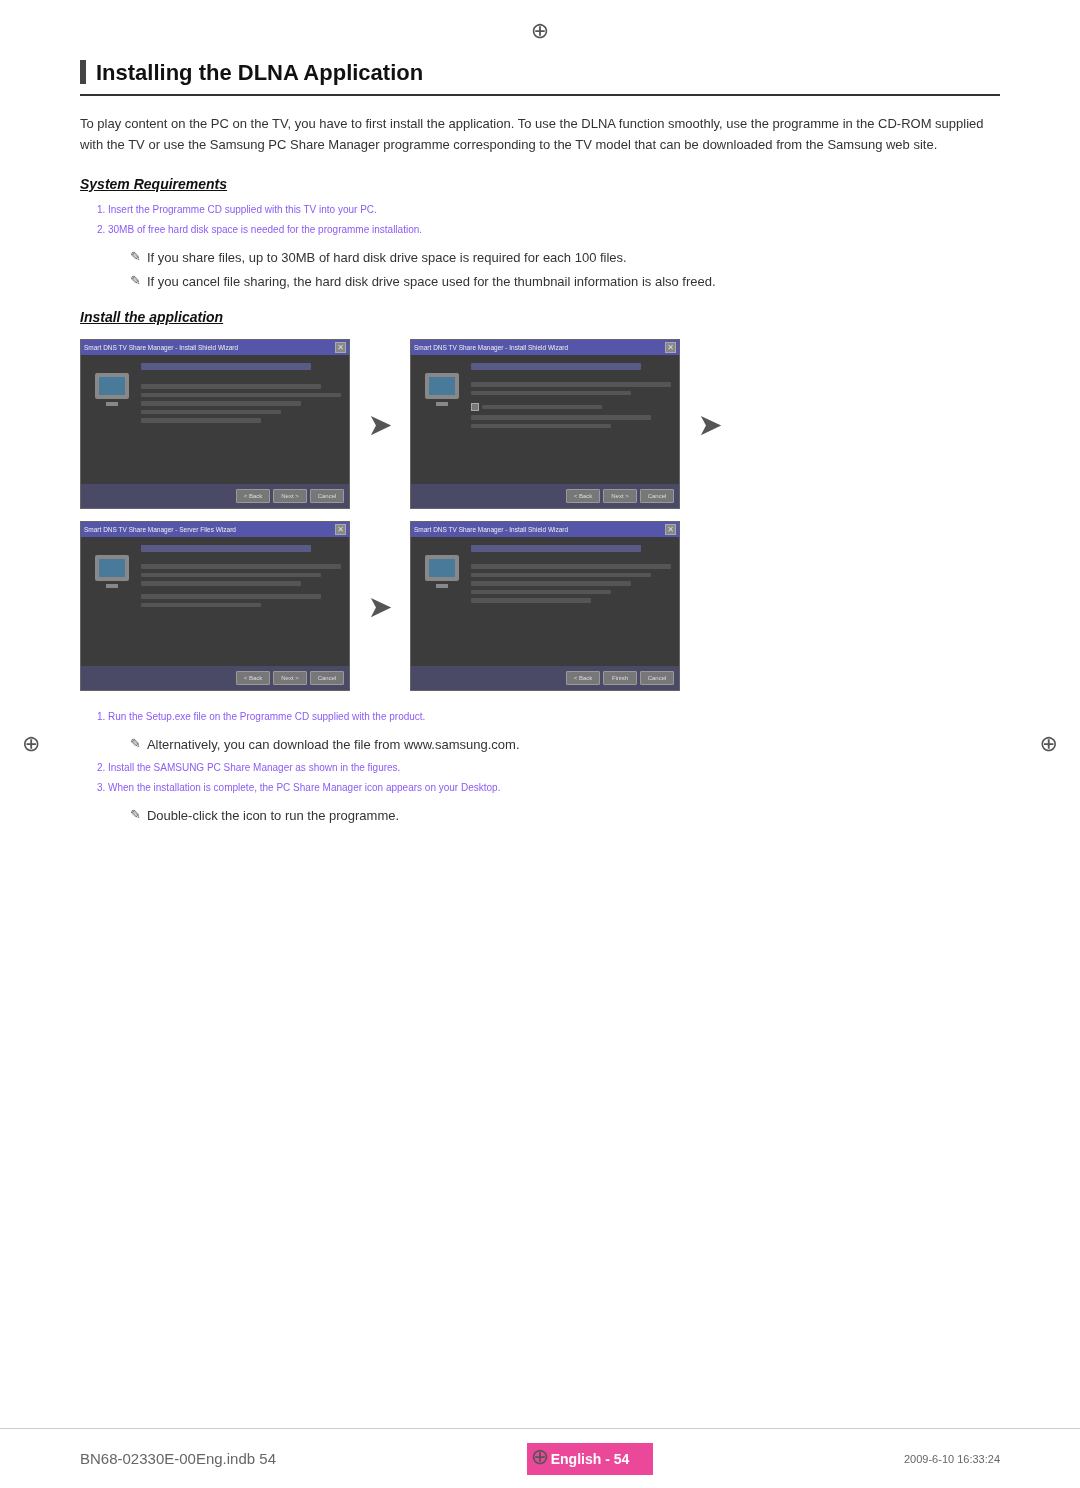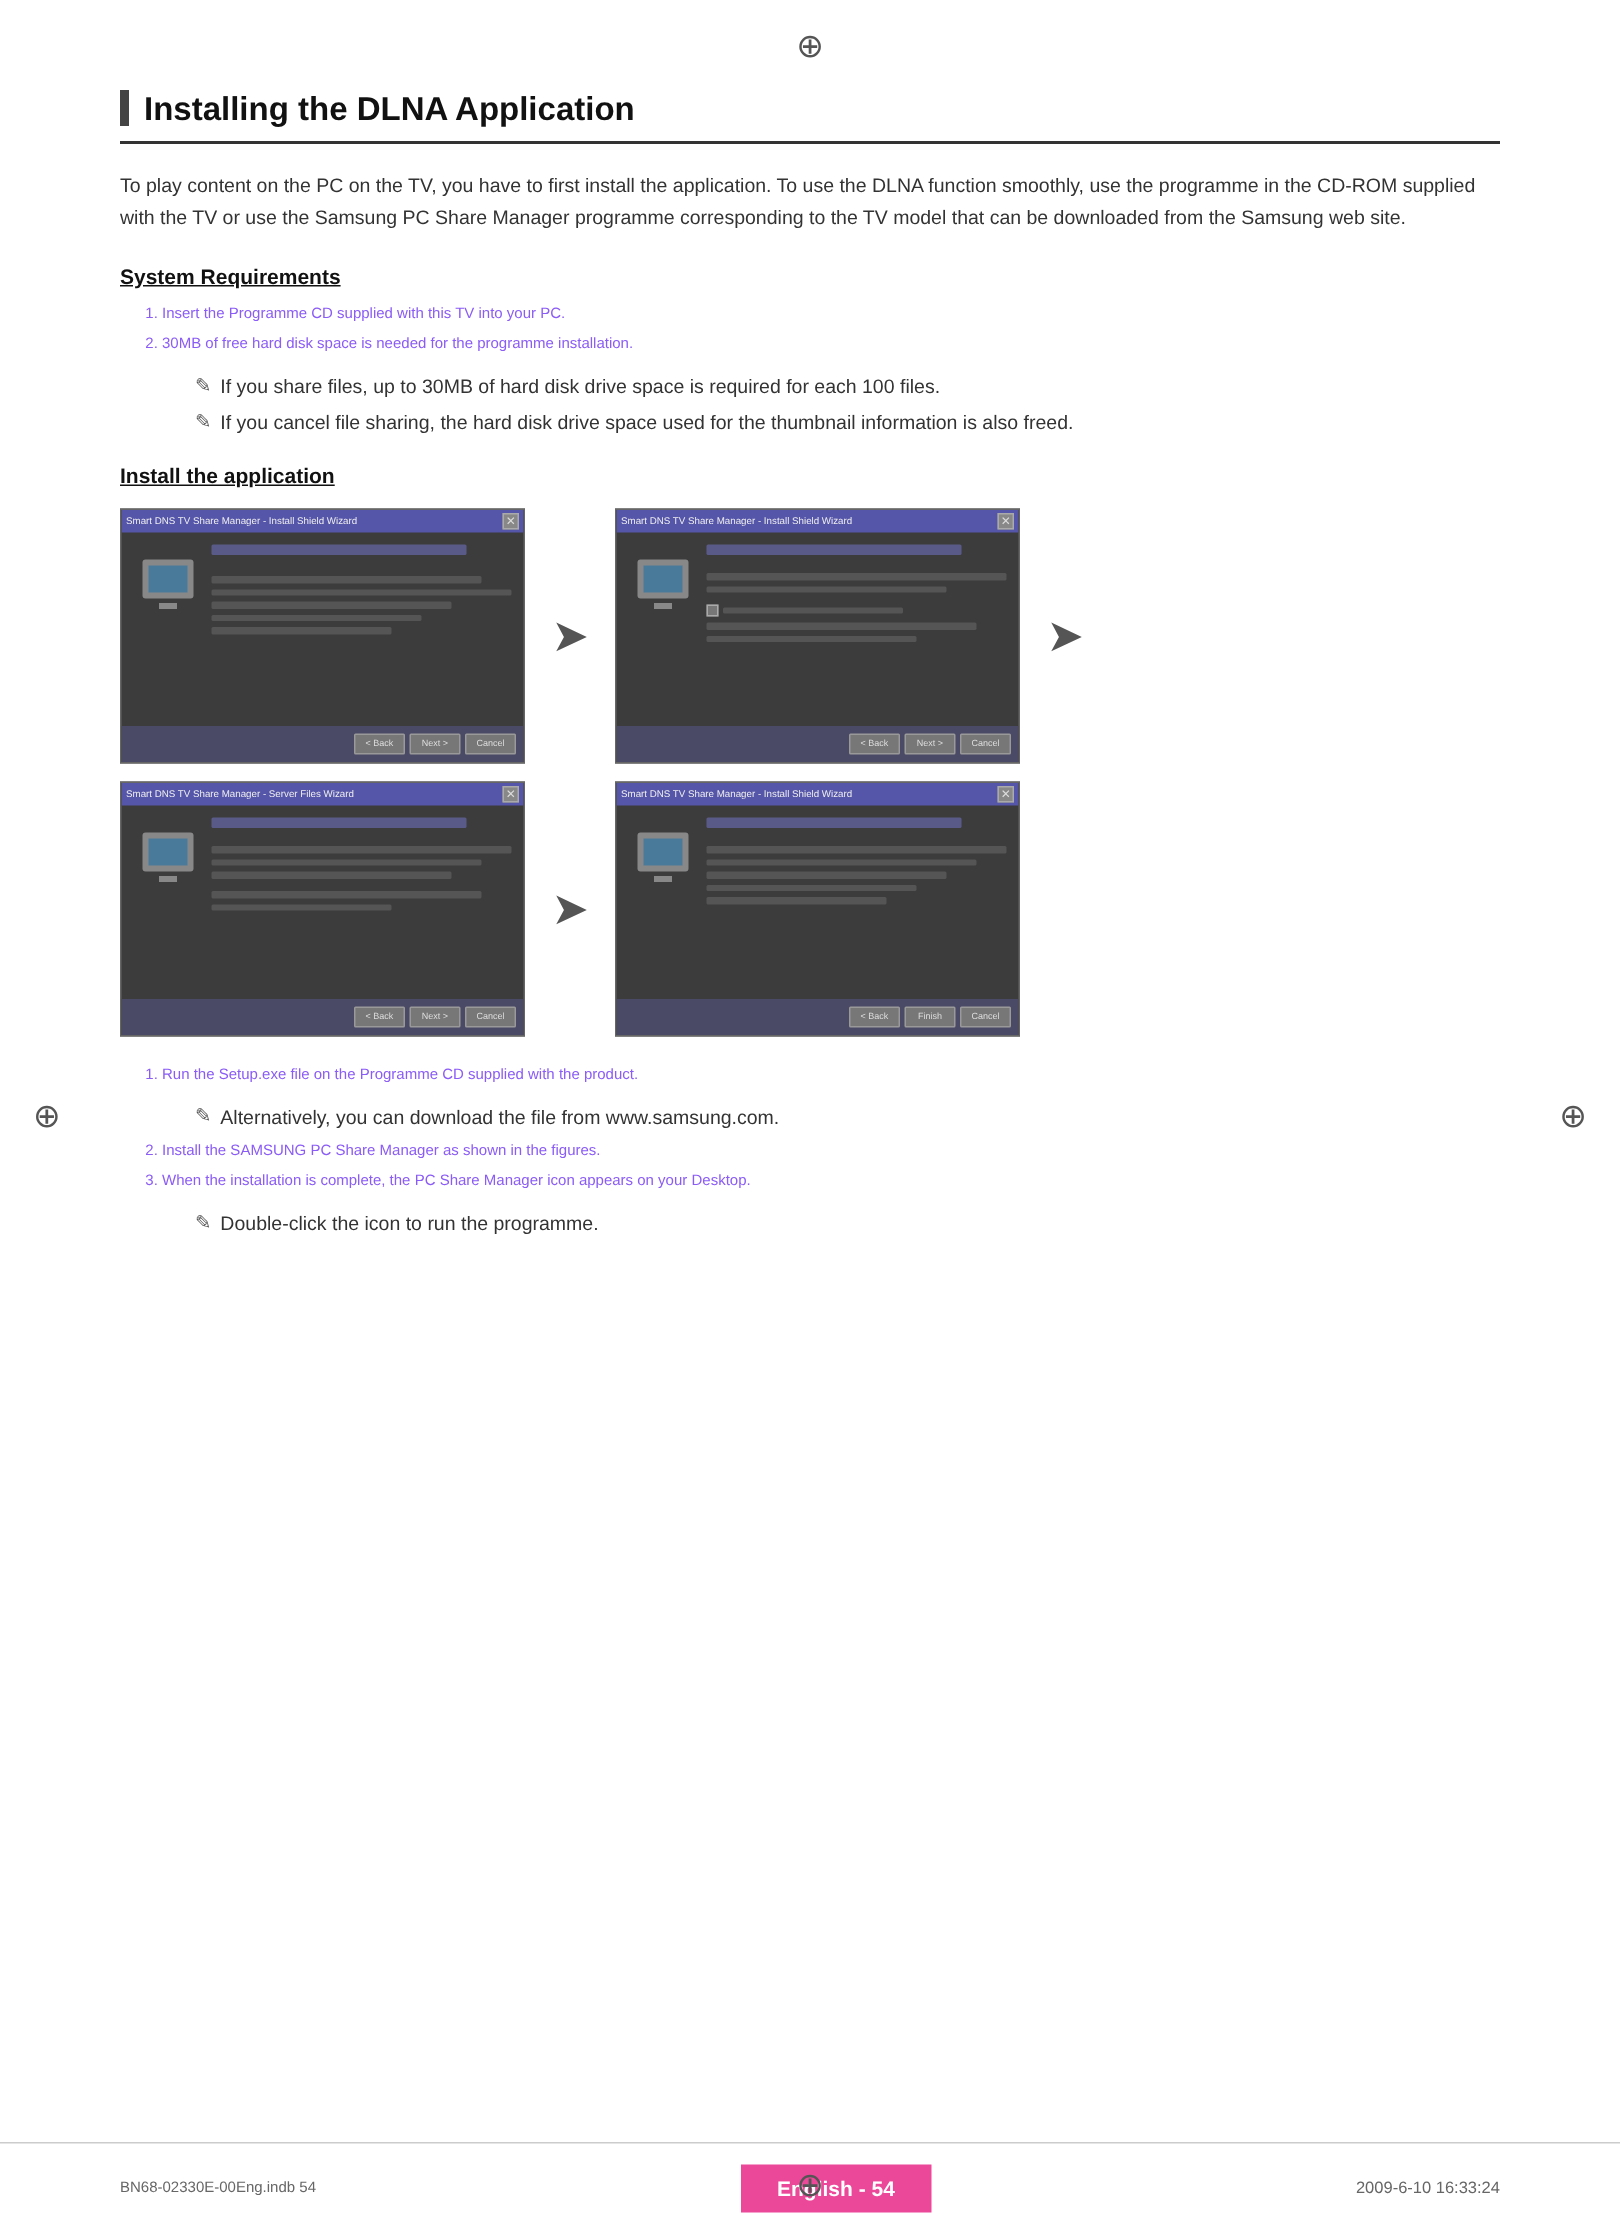--- a/index.html
+++ b/index.html
@@ -78,20 +78,21 @@
       margin-bottom: 20px;
     }
 
     
     .section-header {
       font-size: 14px;
       font-weight: bold;
       color: #111;
       margin-bottom: 10px;
       text-decoration: underline;
+      font-style: italic;
     }
 
     
     .numbered-list {
       margin-left: 28px;
       margin-bottom: 10px;
     }
 
     .numbered-list li {
       font-size: 10px;
@@ -154,21 +155,21 @@
       right: 0;
       height: 60px;
       border-top: 1px solid #ccc;
       display: flex;
       align-items: center;
       justify-content: space-between;
       padding: 0 80px;
     }
 
     .footer-left {
-      font-size: 10px;
+      font-size: 15px;
       color: #666;
     }
 
     .footer-center {
       background: #ec4899;
       color: #fff;
       padding: 8px 24px;
       font-size: 14px;
       font-weight: bold;
     }

